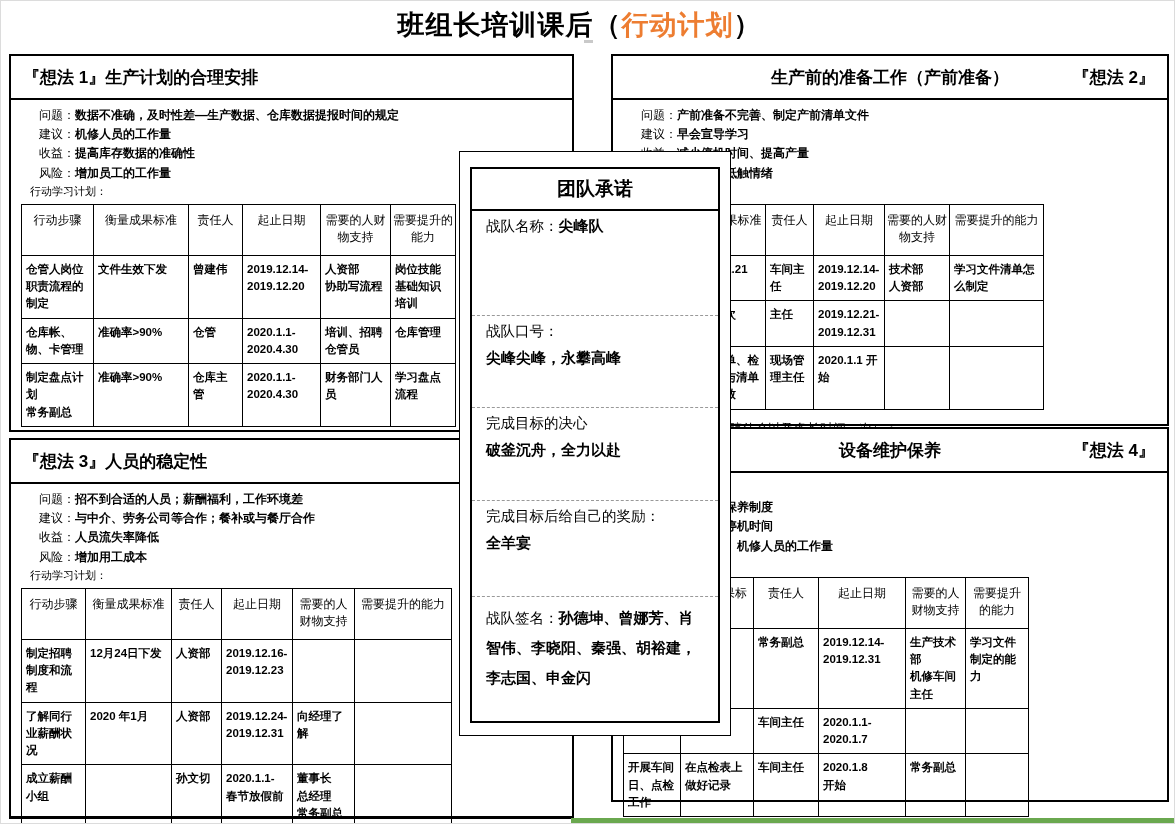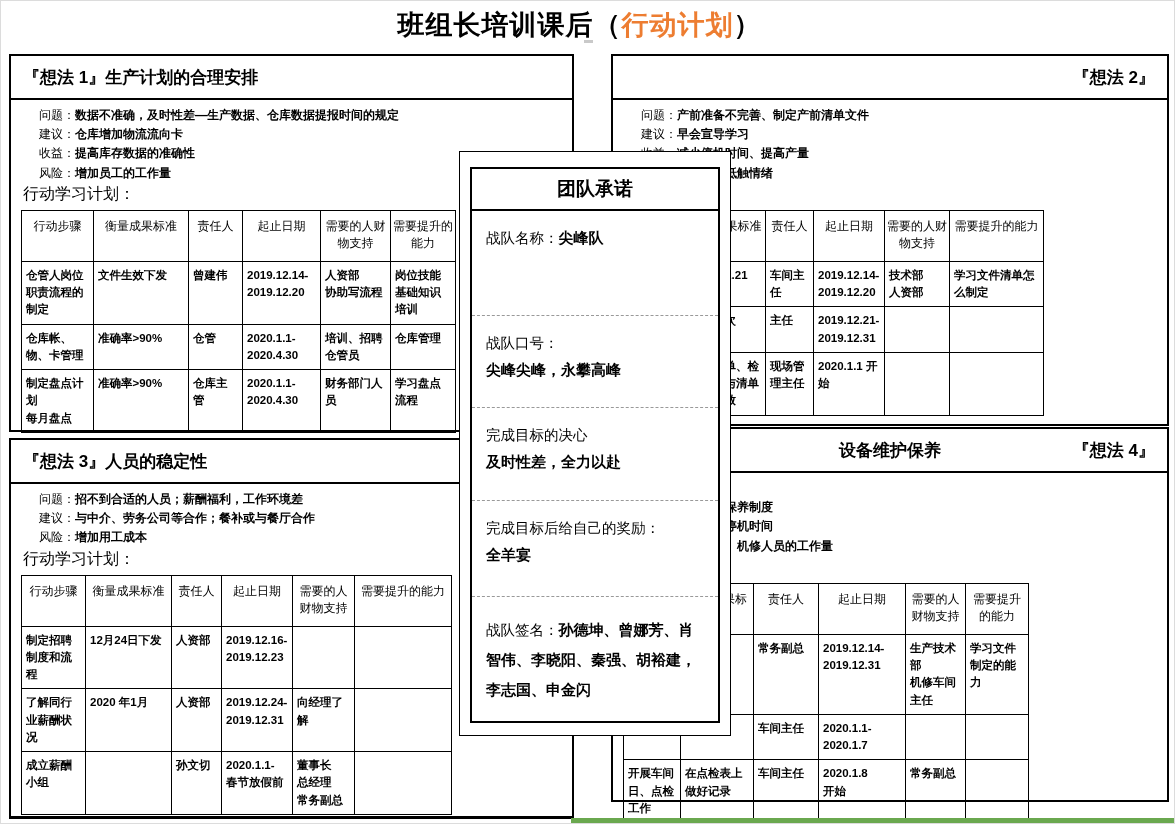--- a/index.html
+++ b/index.html
@@ -19,21 +19,21 @@
   #panel4 { left:610px; top:426px; width:558px; height:375px; }
 
   .panel-title { position:relative; border-bottom:2px solid #000; height:44px;
                  font-size:17px; font-weight:bold;text-decoration:underline; }
   .panel-title .t-left  { position:absolute; left:12px; top:10px; }
   .panel-title .t-center{ position:absolute; left:0; right:0; top:10px; text-align:center; }
   .panel-title .t-tag   { position:absolute; right:12px; top:10px; }
 
   .meta { padding:6px 28px 0; font-size:12px; line-height:1.6; }
   .meta .v { font-weight:bold; }
-  .plan-label { padding:1px 12px 3px; font-size:16px; }
+  .plan-label { padding:1px 19px 3px; font-size:11px; }
 
   .tbl { border-collapse:collapse; margin-left:10px; margin-top:2px; table-layout:fixed; }
   .tbl th, .tbl td { border:1.5px solid #000; }
   .tbl th { font-weight:normal; font-size:12px; padding:7px 2px 9px; text-align:center; vertical-align:top; }
   .tbl td { font-weight:bold; font-size:11.5px; padding:5px 4px; vertical-align:top;
             white-space:pre-line; line-height:1.5; word-break:break-word; }
   #panel1 .tbl { width:434px; } #panel2 .tbl { width:420px; }
   #panel3 .tbl { width:430px; } #panel4 .tbl { width:405px; }
   #panel1 col:nth-child(1){width:72px} #panel1 col:nth-child(2){width:95px} #panel1 col:nth-child(3){width:54px}
   #panel1 col:nth-child(4){width:78px} #panel1 col:nth-child(5){width:70px} #panel1 col:nth-child(6){width:65px}
@@ -45,21 +45,21 @@
   #panel4 col:nth-child(4){width:87px} #panel4 col:nth-child(5){width:60px} #panel4 col:nth-child(6){width:63px}
 
   .tracking { padding:10px 12px; font-size:13px; }
   .tracking .b { font-weight:bold; }
 
   .center-box { position:absolute; left:458px; top:150px; width:272px; height:585px;
                 background:#fff; border:1px solid #000; z-index:5; }
   .center-inner { position:absolute; left:10px; right:10px; top:15px; bottom:12px;
                   border:2px solid #000; display:flex; flex-direction:column; background:#fff; }
   .c-title { border-bottom:2px solid #000; text-align:center; font-size:19px; font-weight:bold; padding:7px 0; }
-  .c-sec { padding:18px 14px; font-size:14.5px; overflow:hidden; }
+  .c-sec { padding:6px 14px; font-size:14.5px; overflow:hidden; }
   .c-sec + .c-sec { border-top:1px dashed #999; }
   .s0 { height:104px; } .s1 { height:92px; } .s2 { height:93px; } .s3 { height:96px; } .s4 { flex:1; }
   .c-val { font-weight:bold; font-size:15px; }
   .c-sec .blockval { margin-top:8px; }
   .s4 { line-height:30px; }
 
   .green-strip { position:absolute; left:570px; right:0; bottom:0; height:5px; background:#6aa84f; z-index:6; }
 </style>
 </head>
 <body>
@@ -69,21 +69,21 @@
   <div class="main-title"><span>班组长培训课后（</span><span class="hl">行动计划</span><span>）</span></div>
   <div class="top-tick"></div>
 
   <div class="panel" id="panel1">
     <div class="panel-title">
       <span class="t-left">『想法 1』生产计划的合理安排</span>
     </div>
     <div class="meta">
 
     <div><span class="l">问题：</span><span class="v">数据不准确，及时性差—生产数据、仓库数据提报时间的规定</span></div>
-        <div><span class="l">建议：</span><span class="v">仓库增加物流流向卡</span></div>
+        <div><span class="l">建议：</span><span class="v">机修人员的工作量</span></div>
         <div><span class="l">收益：</span><span class="v">提高库存数据的准确性</span></div>
         <div><span class="l">风险：</span><span class="v">增加员工的工作量</span></div>
       </div>
     <div class="plan-label">行动学习计划：</div>
     <table class="tbl">
       <colgroup>
           <col>
           <col>
           <col>
           <col>
@@ -115,35 +115,36 @@
             <td>仓库帐、物、卡管理</td>
             <td>准确率&gt;90%</td>
             <td>仓管</td>
             <td>2020.1.1-
 2020.4.30</td>
             <td>培训、招聘仓管员</td>
             <td>仓库管理</td>
           </tr>
           <tr>
             <td>制定盘点计划
-每月盘点</td>
+常务副总</td>
             <td>准确率&gt;90%</td>
             <td>仓库主管</td>
             <td>2020.1.1-
 2020.4.30</td>
             <td>财务部门人员</td>
             <td>学习盘点流程</td>
           </tr>
         </tbody>
     </table>
     <div class="tracking"><span class="b">追踪进度计划</span><span>（追踪什么以及多长时间一次）：</span></div>
   </div>
 
   <div class="panel" id="panel2">
     <div class="panel-title">
+      <span class="t-center">生产前的准备工作（产前准备）</span>
       <span class="t-tag">『想法 2』</span>
     </div>
     <div class="meta">
 
     <div><span class="l">问题：</span><span class="v">产前准备不完善、制定产前清单文件</span></div>
         <div><span class="l">建议：</span><span class="v">早会宣导学习</span></div>
         <div><span class="l">收益：</span><span class="v">减少停机时间、提高产量</span></div>
         <div><span class="l">风险：</span><span class="v">前期会有抵触情绪</span></div>
       </div>
     <div class="plan-label">行动学习计划：</div>
@@ -200,20 +201,21 @@
   </div>
 
   <div class="panel" id="panel3">
     <div class="panel-title">
       <span class="t-left">『想法 3』人员的稳定性</span>
     </div>
     <div class="meta">
 
     <div><span class="l">问题：</span><span class="v">招不到合适的人员；薪酬福利，工作环境差</span></div>
         <div><span class="l">建议：</span><span class="v">与中介、劳务公司等合作；餐补或与餐厅合作</span></div>
+        <div><span class="l">收益：</span><span class="v">人员流失率降低</span></div>
         <div><span class="l">风险：</span><span class="v">增加用工成本</span></div>
       </div>
     <div class="plan-label">行动学习计划：</div>
     <table class="tbl">
       <colgroup>
           <col>
           <col>
           <col>
           <col>
           <col>
@@ -334,21 +336,21 @@
   <div class="center-box">
     <div class="center-inner">
       <div class="c-title">团队承诺</div>
       <div class="c-sec s0"><span class="c-label">战队名称：</span><span class="c-val">尖峰队</span></div>
       <div class="c-sec s1">
         <div class="c-label">战队口号：</div>
         <div class="c-val blockval">尖峰尖峰，永攀高峰</div>
       </div>
       <div class="c-sec s2">
         <div class="c-label">完成目标的决心</div>
-        <div class="c-val blockval">及时性差，全力以赴</div>
+        <div class="c-val blockval">破釜沉舟，全力以赴</div>
       </div>
       <div class="c-sec s3">
         <div class="c-label">完成目标后给自己的奖励：</div>
         <div class="c-val blockval">全羊宴</div>
       </div>
       <div class="c-sec s4"><span class="c-label">战队签名：</span><span class="c-val">孙德坤、曾娜芳、肖智伟、李晓阳、秦强、胡裕建，李志国、申金闪</span></div>
     </div>
   </div>
 
   <div class="green-strip"></div>

